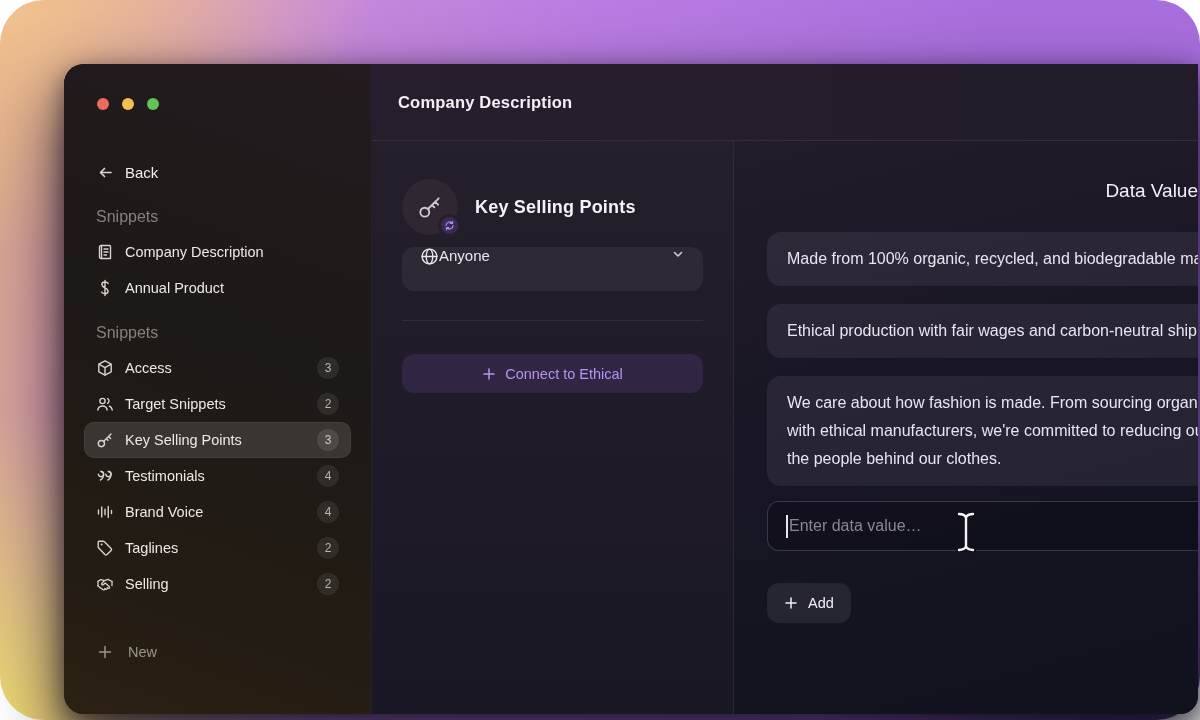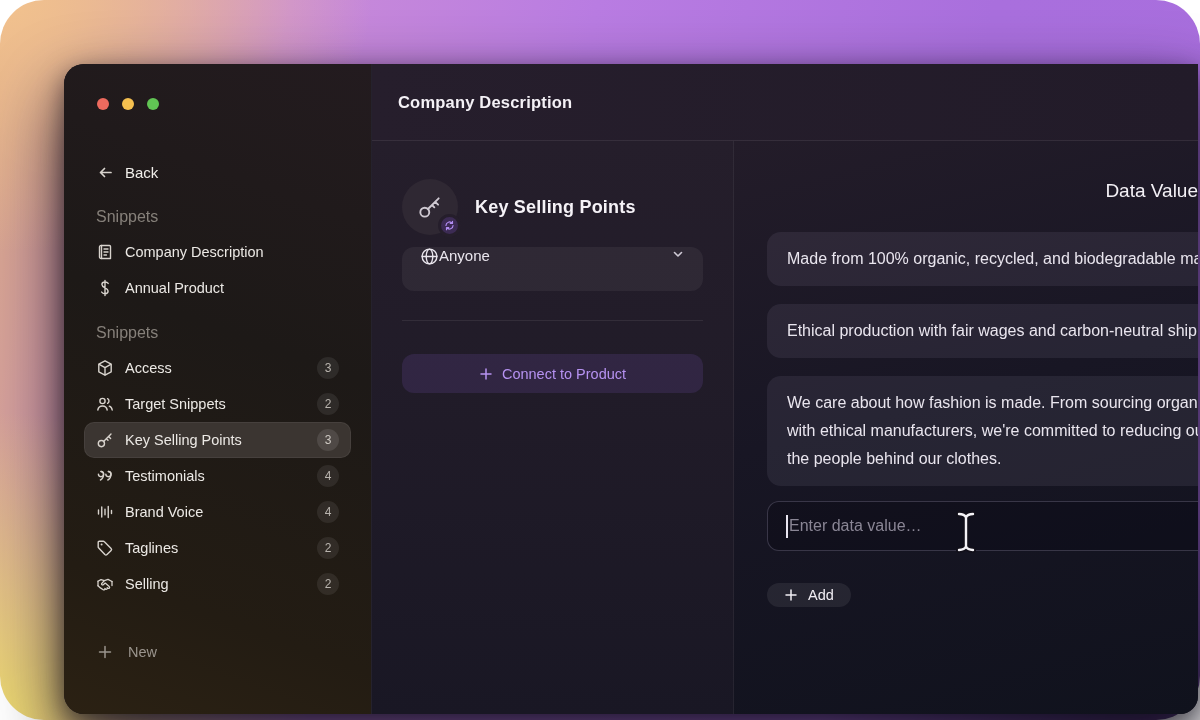--- a/index.html
+++ b/index.html
@@ -76,21 +76,21 @@
     padding:13px 20px; color:#e9e5ee; font-size:16px; }
   .vcard .ln { line-height:28px; white-space:nowrap; overflow:hidden; }
   .vcard.first { margin-top:30px; }
   .vcard + .vcard { margin-top:18px; }
   .input-box { position:relative; margin-top:15px; width:560px; height:50px;
     border-radius:12px; border:1px solid rgba(172,168,196,.26); background:rgba(8,8,16,.30); }
   .input-box input { width:100%; height:100%; background:transparent; border:none; outline:none;
     padding:0 20px 0 21px; font-size:16px; color:#ece9f2; font-family:inherit; }
   .input-box input::placeholder { color:#8a8695; opacity:1; }
   .caret { position:absolute; left:18px; top:13px; width:1.5px; height:23px; background:#e8e5f0; }
-  .add-btn { margin-top:32px; height:24px; padding:0 17px; border-radius:12px; border:none;
+  .add-btn { margin-top:32px; height:40px; padding:0 17px; border-radius:12px; border:none;
     background:rgba(255,255,255,.075); color:#f1eef4; font-size:14.5px; font-weight:500;
     display:inline-flex; align-items:center; gap:10px; font-family:inherit; cursor:pointer; }
   .ibeam { position:absolute; left:218px; top:368px; pointer-events:none; }
 
   svg { display:block; }
 </style>
 </head>
 <body>
 
 <div class="backdrop"></div>
@@ -270,21 +270,21 @@
         </div>
 
         <div class="hdivider"></div>
 
         <button class="connect-btn">
           <span style="display:flex">
             <svg width="14" height="14" viewBox="0 0 14 14" fill="none" stroke="currentColor" stroke-width="1.5" stroke-linecap="round">
                 <path d="M7 2v10M2 7h10"></path>
               </svg>
           </span>
-          <span>Connect to Product</span>
+          <span>Connect to Ethical</span>
         </button>
       </section>
 
       <section class="values">
         <div class="values-heading">Data Value</div>
 
         <div class="vcard first">
           <div class="ln">Made from 100% organic, recycled, and biodegradable materials.</div>
         </div>
 

